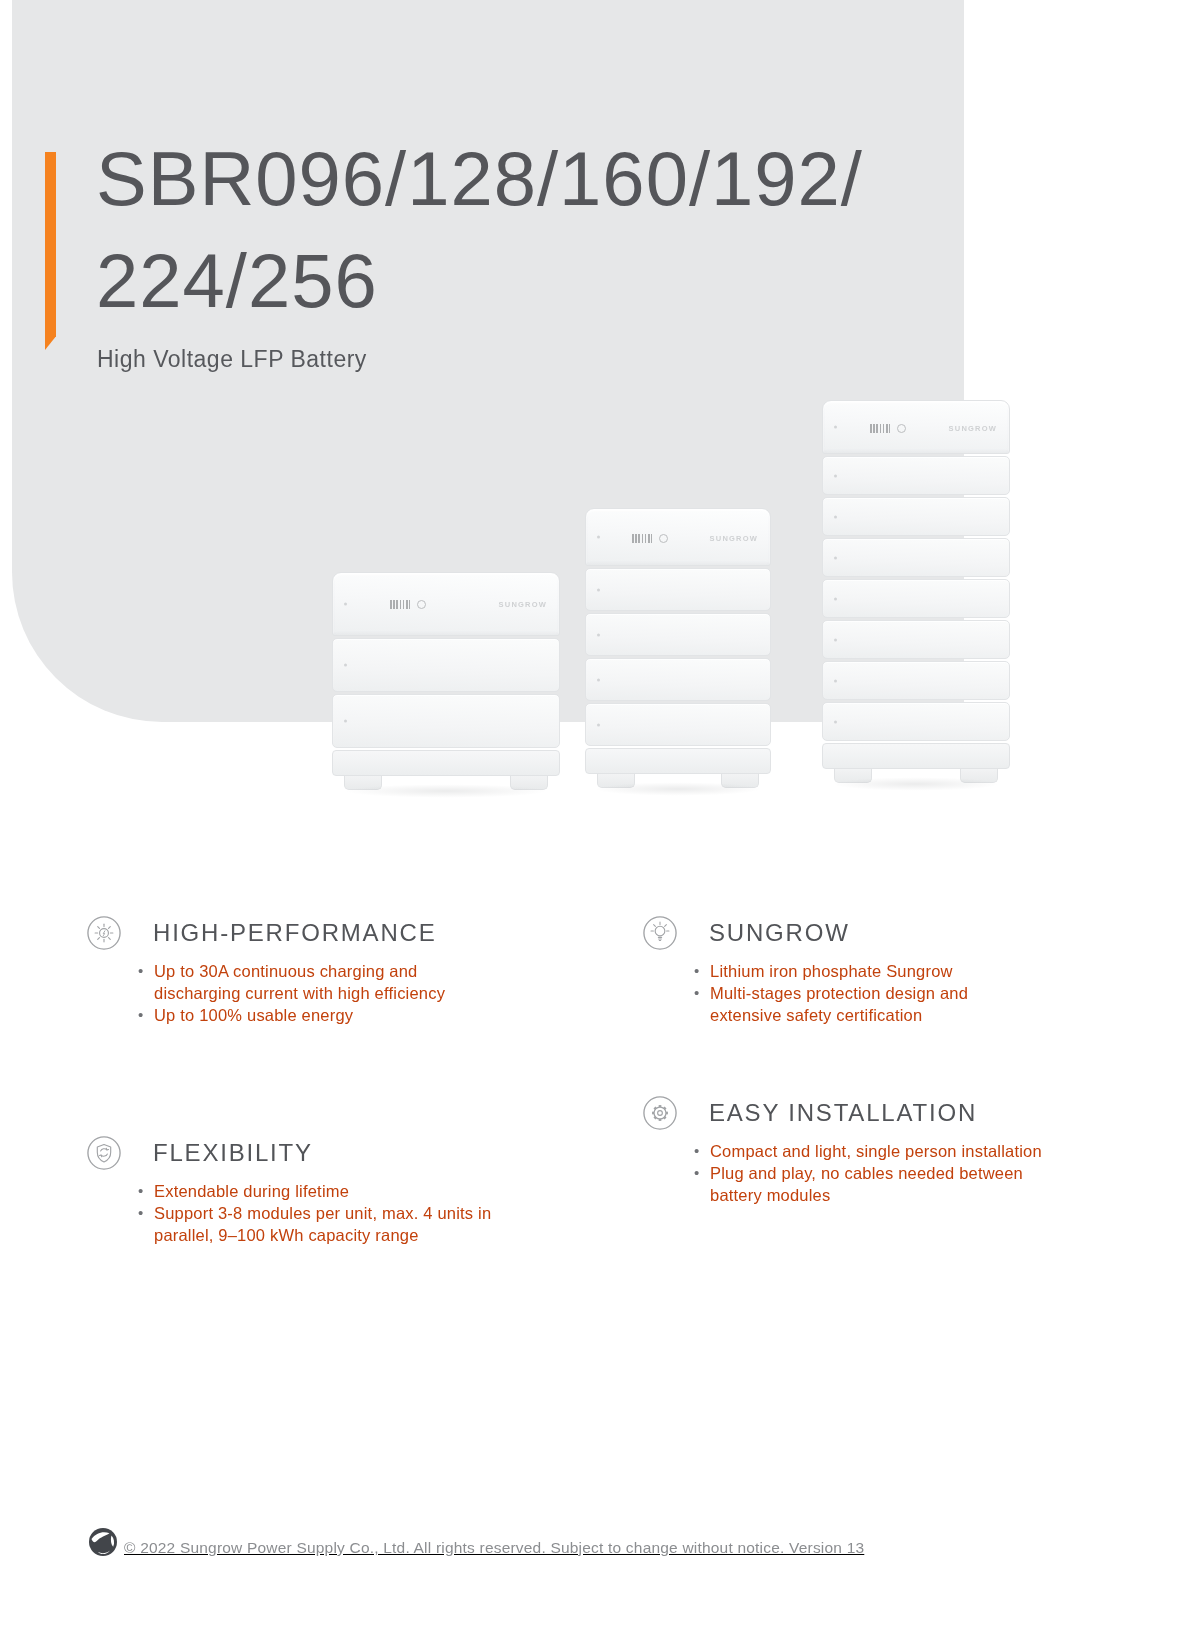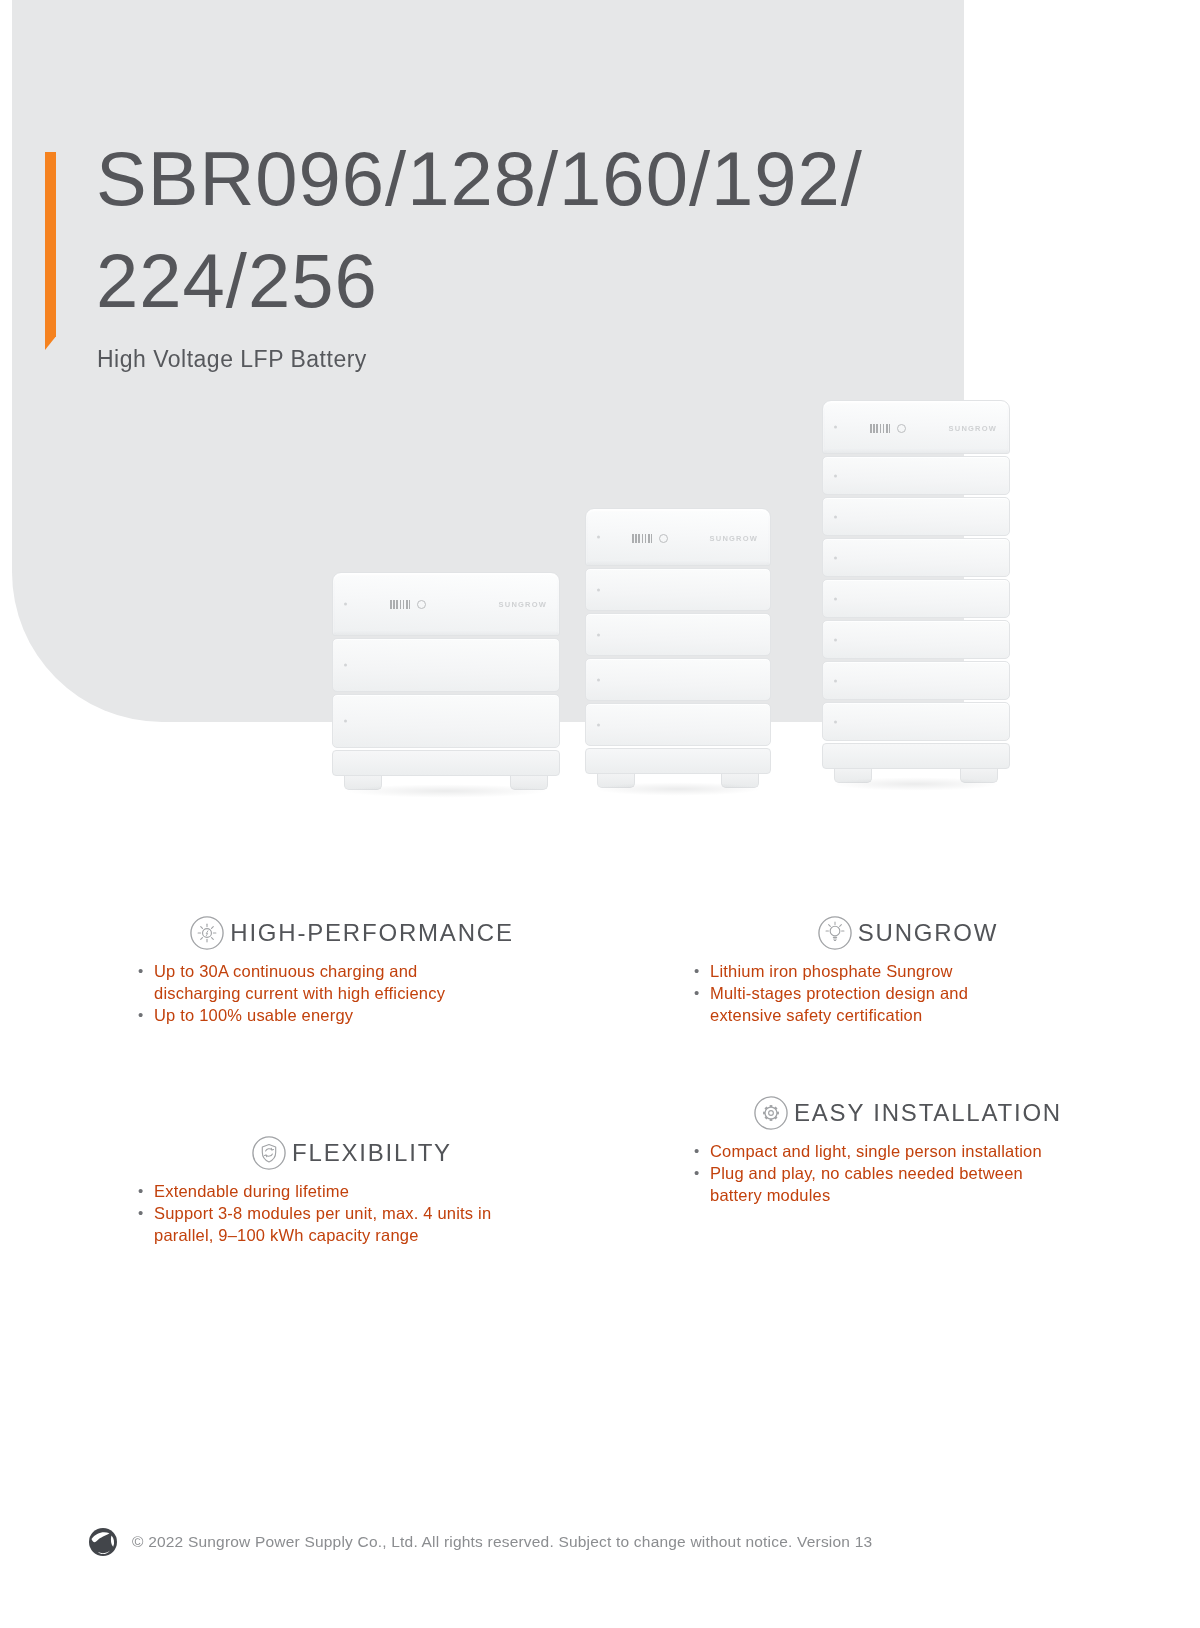--- a/index.html
+++ b/index.html
@@ -73,40 +73,40 @@
     width:36px; height:13px;
     border:1px solid #e0e2e4; border-top:none; border-radius:0 0 5px 5px;
     background:linear-gradient(180deg,#f2f3f4,#e9ebec);
   }
   .b-shadow {
     position:absolute; left:4%; right:4%; bottom:-8px; height:14px;
     background:radial-gradient(ellipse at center, rgba(60,64,67,0.10), transparent 68%);
   }
   
   .feature { position:absolute; width:530px; }
-  .f-head { display:flex; align-items:center; gap:6px; height:34px;justify-content:center; }
+  .f-head { display:flex; align-items:center; gap:32px; height:34px; }
   .f-icon svg { width:34px; height:34px; display:block; }
   .f-title {
     margin:0; font-size:24px; font-weight:500; color:#525458; letter-spacing:1.8px;
   }
   .f-bullets { margin:10px 0 0 51px; }
   .bullet { display:flex; align-items:flex-start; }
   .dot { width:16px; flex:0 0 16px; font-size:15px; line-height:22px; color:#6f7175; }
   .b-text {
     font-size:16.5px; line-height:22px; color:#c2410c;
     letter-spacing:0.2px; white-space:pre-line;
   }
   #feature-1 { left:87px;  top:916px; }
   #feature-2 { left:643px; top:916px; }
   #feature-3 { left:87px;  top:1136px; }
   #feature-4 { left:643px; top:1096px; }
   
   .footer {
     position:absolute; left:88px; top:1527px;
-    display:flex; align-items:center; gap:14px;
+    display:flex; align-items:flex-end; gap:6px;text-decoration:underline;
   }
   .footer svg { width:30px; height:30px; display:block; }
   .footer-text { font-size:15.5px; color:#8b8d90; letter-spacing:0.2px; }
 </style>
 </head>
 <body>
 
 <div class="page">
 
   <div class="hero">

